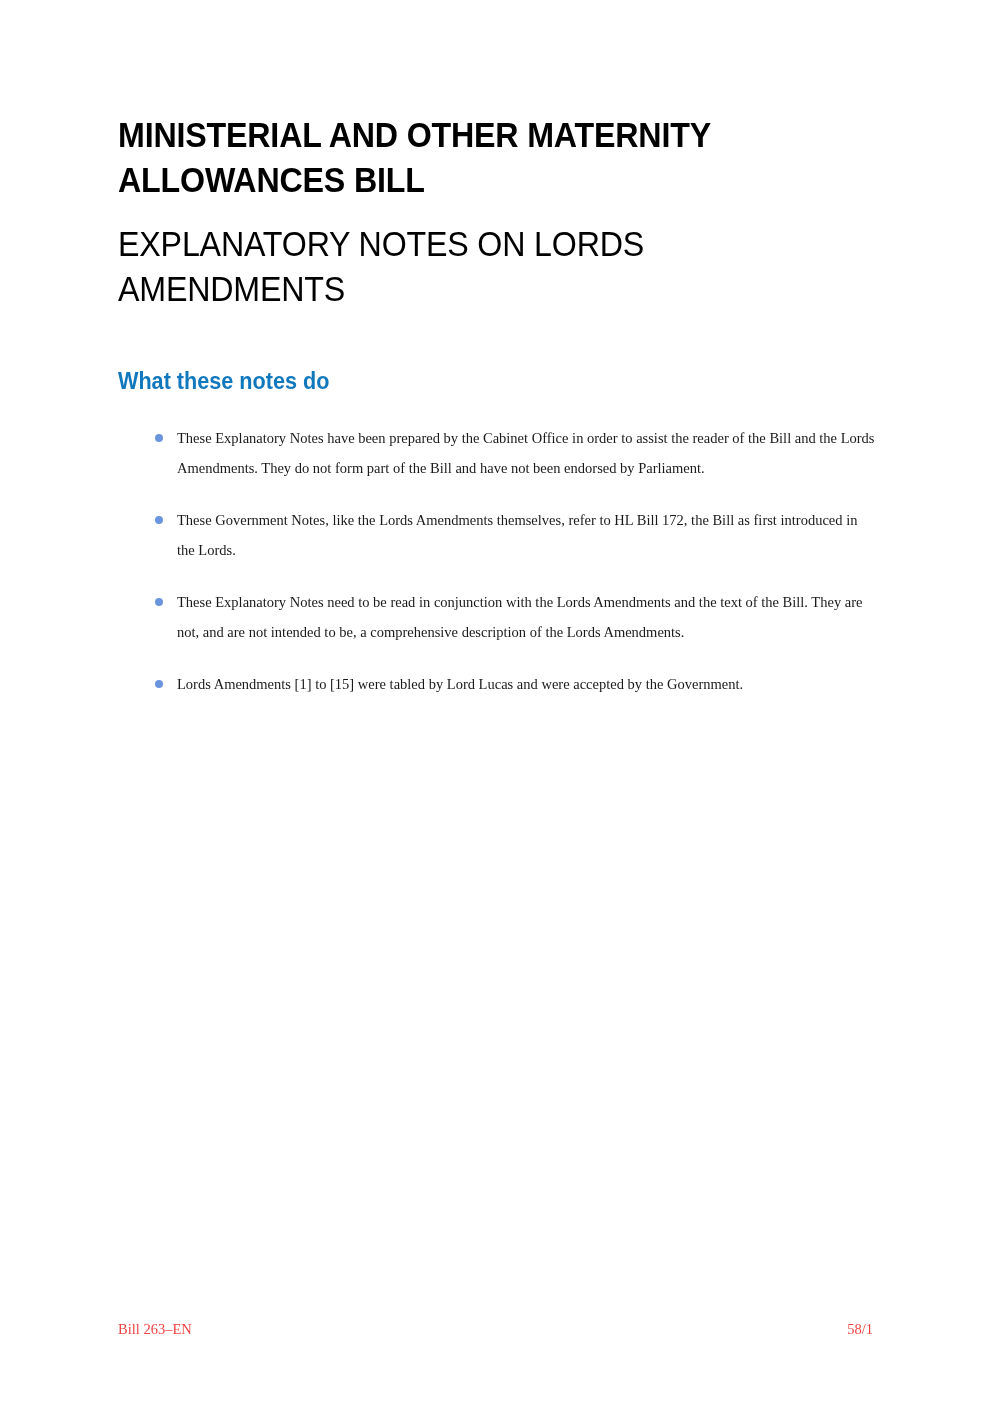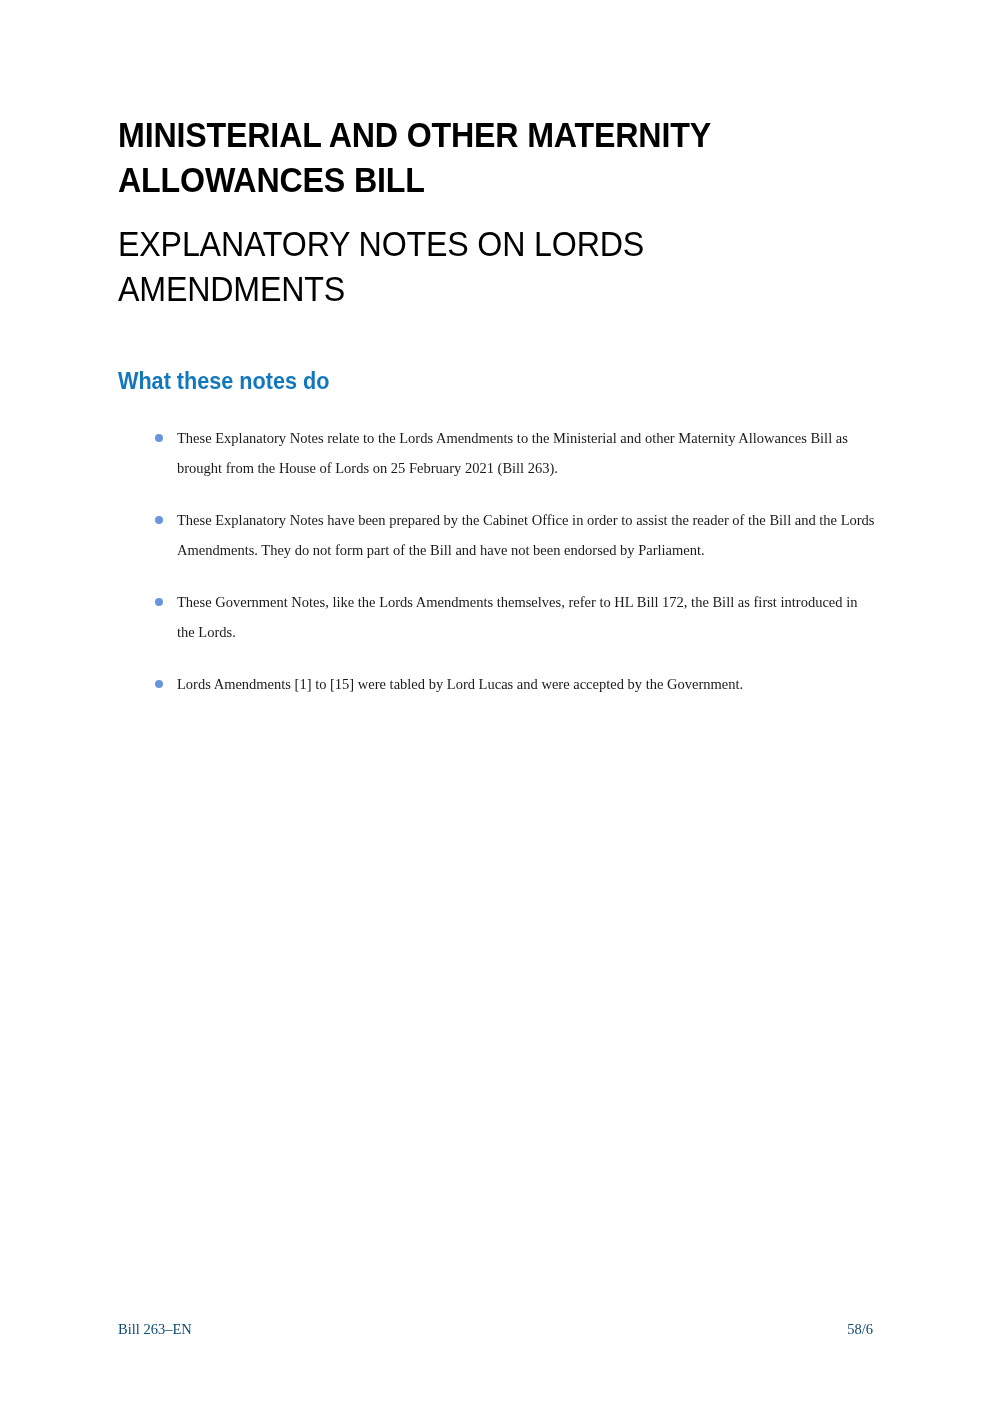--- a/index.html
+++ b/index.html
@@ -112,21 +112,21 @@
     position: absolute;
     left: 118px;
     right: 118px;
     top: 1319px;
     display: flex;
     justify-content: space-between;
     align-items: baseline;
     font-family: "Liberation Serif", "DejaVu Serif", serif;
     font-size: 14.5px;
     line-height: 20px;
-    color: #0c4a6e;
+    color: #ef4444;
   }
 
   .footer-left { text-align: left; }
   .footer-right { text-align: right; }
 </style>
 </head>
 <body>
 
 <div class="page">
 
@@ -134,36 +134,36 @@
 
     <h1 class="doc-title">MINISTERIAL AND OTHER MATERNITY ALLOWANCES BILL</h1>
 
     <h2 class="doc-subtitle">EXPLANATORY NOTES ON LORDS AMENDMENTS</h2>
 
     <h3 class="section-heading">What these notes do</h3>
 
     <ul class="notes-list">
       <li class="note-item">
         <span class="note-bullet"></span>
-        <span class="note-text">These Explanatory Notes relate to the Lords Amendments to the Ministerial and other Maternity Allowances Bill as brought from the House of Lords on 25 February 2021 (Bill 263).</span>
-      </li>
-      <li class="note-item">
-        <span class="note-bullet"></span>
         <span class="note-text">These Explanatory Notes have been prepared by the Cabinet Office in order to assist the reader of the Bill and the Lords Amendments. They do not form part of the Bill and have not been endorsed by Parliament.</span>
       </li>
       <li class="note-item">
         <span class="note-bullet"></span>
         <span class="note-text">These Government Notes, like the Lords Amendments themselves, refer to HL Bill 172, the Bill as first introduced in the Lords.</span>
+      </li>
+      <li class="note-item">
+        <span class="note-bullet"></span>
+        <span class="note-text">These Explanatory Notes need to be read in conjunction with the Lords Amendments and the text of the Bill. They are not, and are not intended to be, a comprehensive description of the Lords Amendments.</span>
       </li>
       <li class="note-item">
         <span class="note-bullet"></span>
         <span class="note-text">Lords Amendments [1] to [15] were tabled by Lord Lucas and were accepted by the Government.</span>
       </li>
     </ul>
 
   </div>
 
   <div class="footer">
     <span class="footer-left">Bill 263–EN</span>
-    <span class="footer-right">58/6</span>
+    <span class="footer-right">58/1</span>
   </div>
 
 </div>
 
 </body></html>

